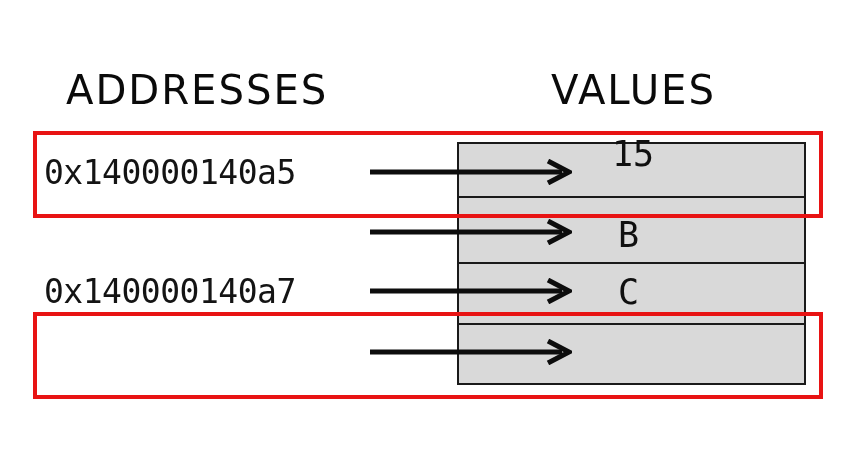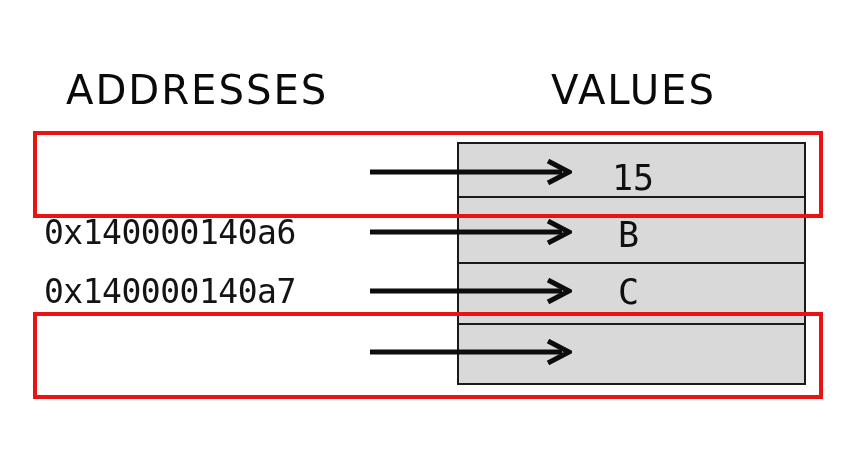--- a/index.html
+++ b/index.html
@@ -98,25 +98,25 @@
 
   <div class="heading" id="heading-values">VALUES</div>
 
   <div class="value-table">
     <div class="value-row" style="top:0px;   height:54px;"></div>
     <div class="value-row" style="top:54px;  height:66px;"></div>
     <div class="value-row" style="top:120px; height:61px;"></div>
     <div class="value-row last" style="top:181px; height:58px;"></div>
   </div>
 
-  <div class="value-text" style="left:612px; top:161px;">15</div>
+  <div class="value-text" style="left:612px; top:137px;">15</div>
   <div class="value-text" style="left:618px; top:218px;">B</div>
   <div class="value-text" style="left:618px; top:275px;">C</div>
 
-  <div class="address-text" style="top:216px;">0x140000140a6</div>
+  <div class="address-text" style="top:156px;">0x140000140a5</div>
   <div class="address-text" style="top:275px;">0x140000140a7</div>
 
   <div class="arrow" style="left:370px; top:159px; width:202px;">
     <svg width="202" height="26" viewBox="0 0 202 26">
       <line x1="0" y1="13" x2="192" y2="13" stroke="#0d0d0d" stroke-width="5"></line>
       <polyline points="178,2 199,13 178,24" fill="none" stroke="#0d0d0d" stroke-width="5" stroke-linecap="butt" stroke-linejoin="miter"></polyline>
     </svg>
   </div>
 
   <div class="arrow" style="left:370px; top:219px; width:202px;">

